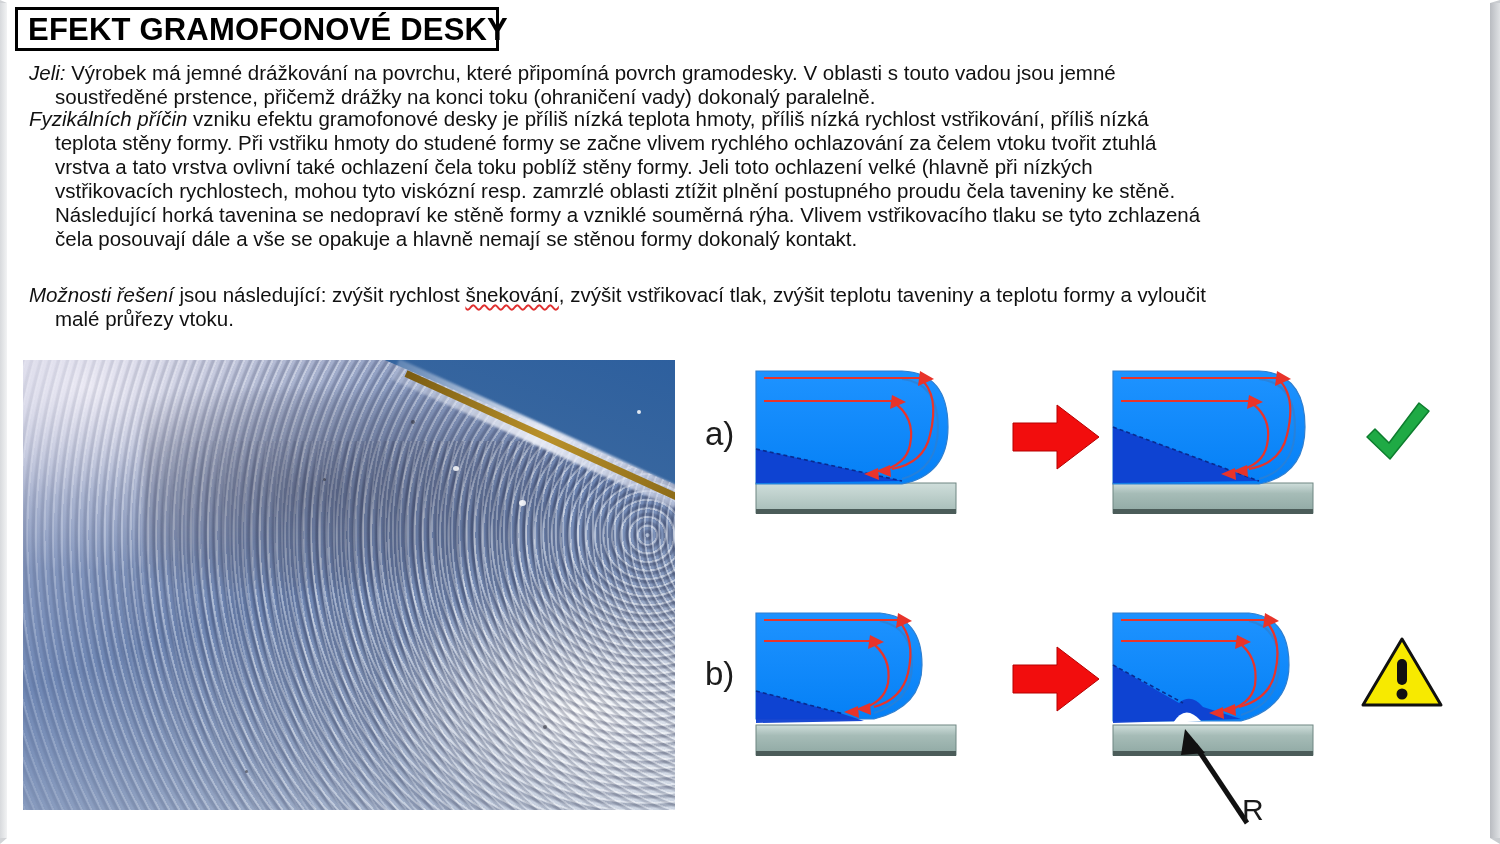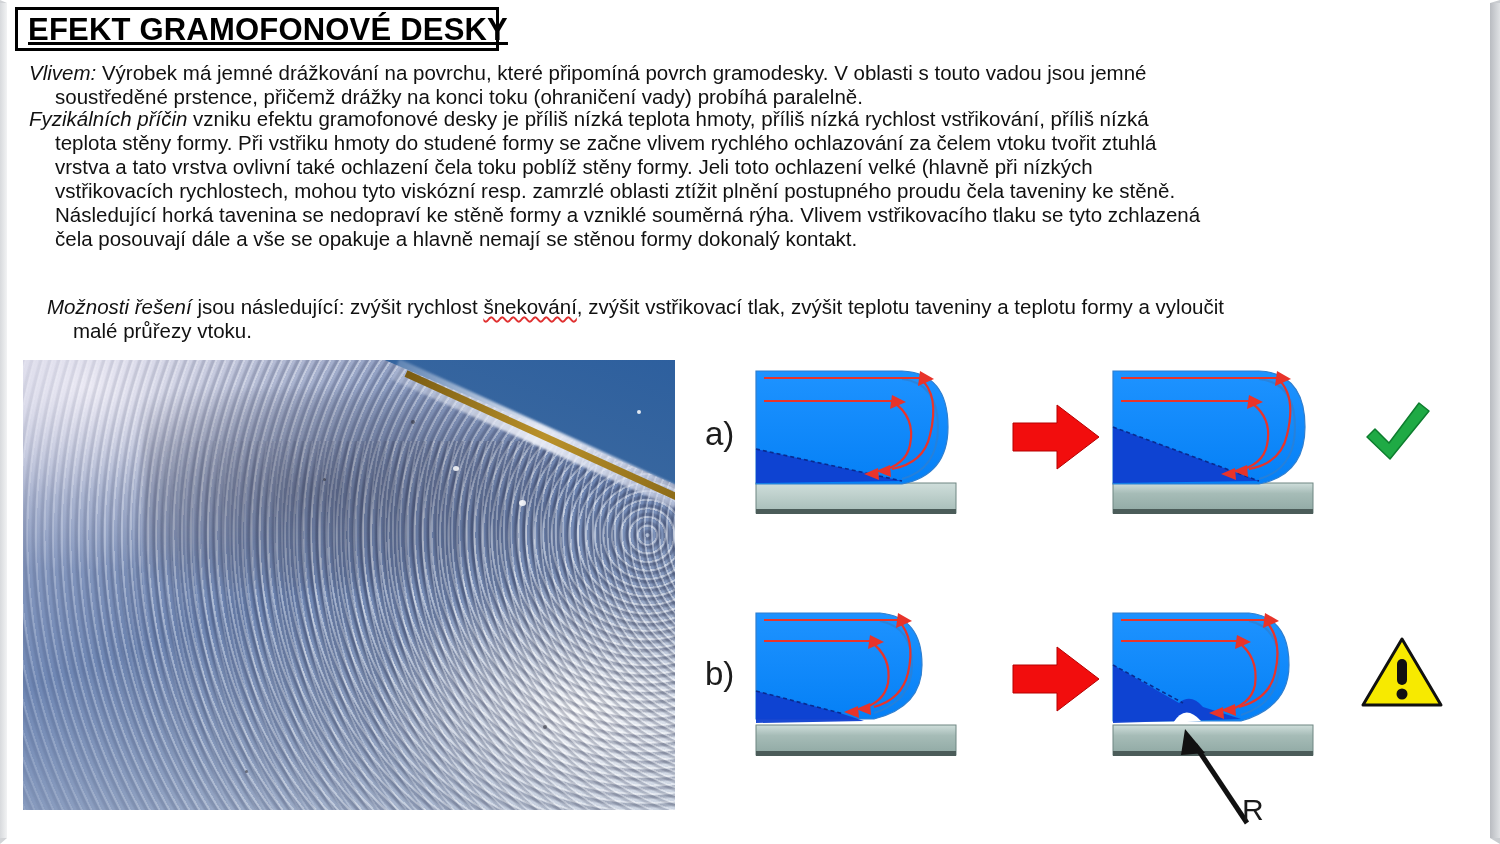--- a/index.html
+++ b/index.html
@@ -28,21 +28,21 @@
     background:linear-gradient(to right,#d8dadd,#f2f3f4);
   }
 
   
   .title-box{
     position:absolute;left:8px;top:4px;
     width:484px;height:44px;
     border:3px solid #000;
     background:#fff;
     box-sizing:border-box;
-    display:flex;align-items:center;text-decoration:underline;
+    display:flex;align-items:center;
   }
   .title-text{
     font-size:31px;font-weight:bold;color:#000;
     letter-spacing:.2px;padding-left:10px;
     line-height:1;
     white-space:nowrap;
   }
 
   
   .para{
@@ -55,21 +55,21 @@
     text-indent:0;
   }
   .para .hang{display:block;padding-left:26px;text-indent:-26px;}
   .lead{font-style:italic;}
   .spell{
     text-decoration:underline wavy #e03030;
     text-decoration-skip-ink:none;
   }
   #para1{top:58px;}
   #para2{top:104px;}
-  #para3{top:292px;margin-left:18px;}
+  #para3{top:280px;}
 
   
   .photo{
     position:absolute;left:16px;top:357px;width:652px;height:450px;
     overflow:hidden;
     background:#6a7fa8;
   }
   .photo .base{
     position:absolute;inset:0;
     background:
@@ -154,21 +154,21 @@
 <body>
 
 <div class="page">
 
   <div class="title-box">
     <div class="title-text">EFEKT GRAMOFONOVÉ DESKY</div>
   </div>
 
   <div class="para" id="para1">
     <span class="hang">
-      <span class="lead">Vlivem:</span><span> Výrobek má jemné drážkování na povrchu, které připomíná povrch gramodesky. V oblasti s touto vadou jsou jemné soustředěné prstence, přičemž drážky na konci toku (ohraničení vady) probíhá paralelně.</span>
+      <span class="lead">Jeli:</span><span> Výrobek má jemné drážkování na povrchu, které připomíná povrch gramodesky. V oblasti s touto vadou jsou jemné soustředěné prstence, přičemž drážky na konci toku (ohraničení vady) dokonalý paralelně.</span>
     </span>
   </div>
 
   <div class="para" id="para2">
     <span class="hang">
       <span class="lead">Fyzikálních příčin</span><span> vzniku efektu gramofonové desky je příliš nízká teplota hmoty, příliš nízká rychlost vstřikování, příliš nízká teplota stěny formy. Při vstřiku hmoty do studené formy se začne vlivem rychlého ochlazování za čelem vtoku tvořit ztuhlá vrstva a tato vrstva ovlivní také ochlazení čela toku poblíž stěny formy. Jeli toto ochlazení velké (hlavně při nízkých vstřikovacích rychlostech, mohou tyto viskózní resp. zamrzlé oblasti ztížit plnění postupného proudu čela taveniny ke stěně. Následující horká tavenina se nedopraví ke stěně formy a vzniklé souměrná rýha. Vlivem vstřikovacího tlaku se tyto zchlazená čela posouvají dále a vše se opakuje a hlavně nemají se stěnou formy dokonalý kontakt.</span>
     </span>
   </div>
 
   <div class="para" id="para3">

